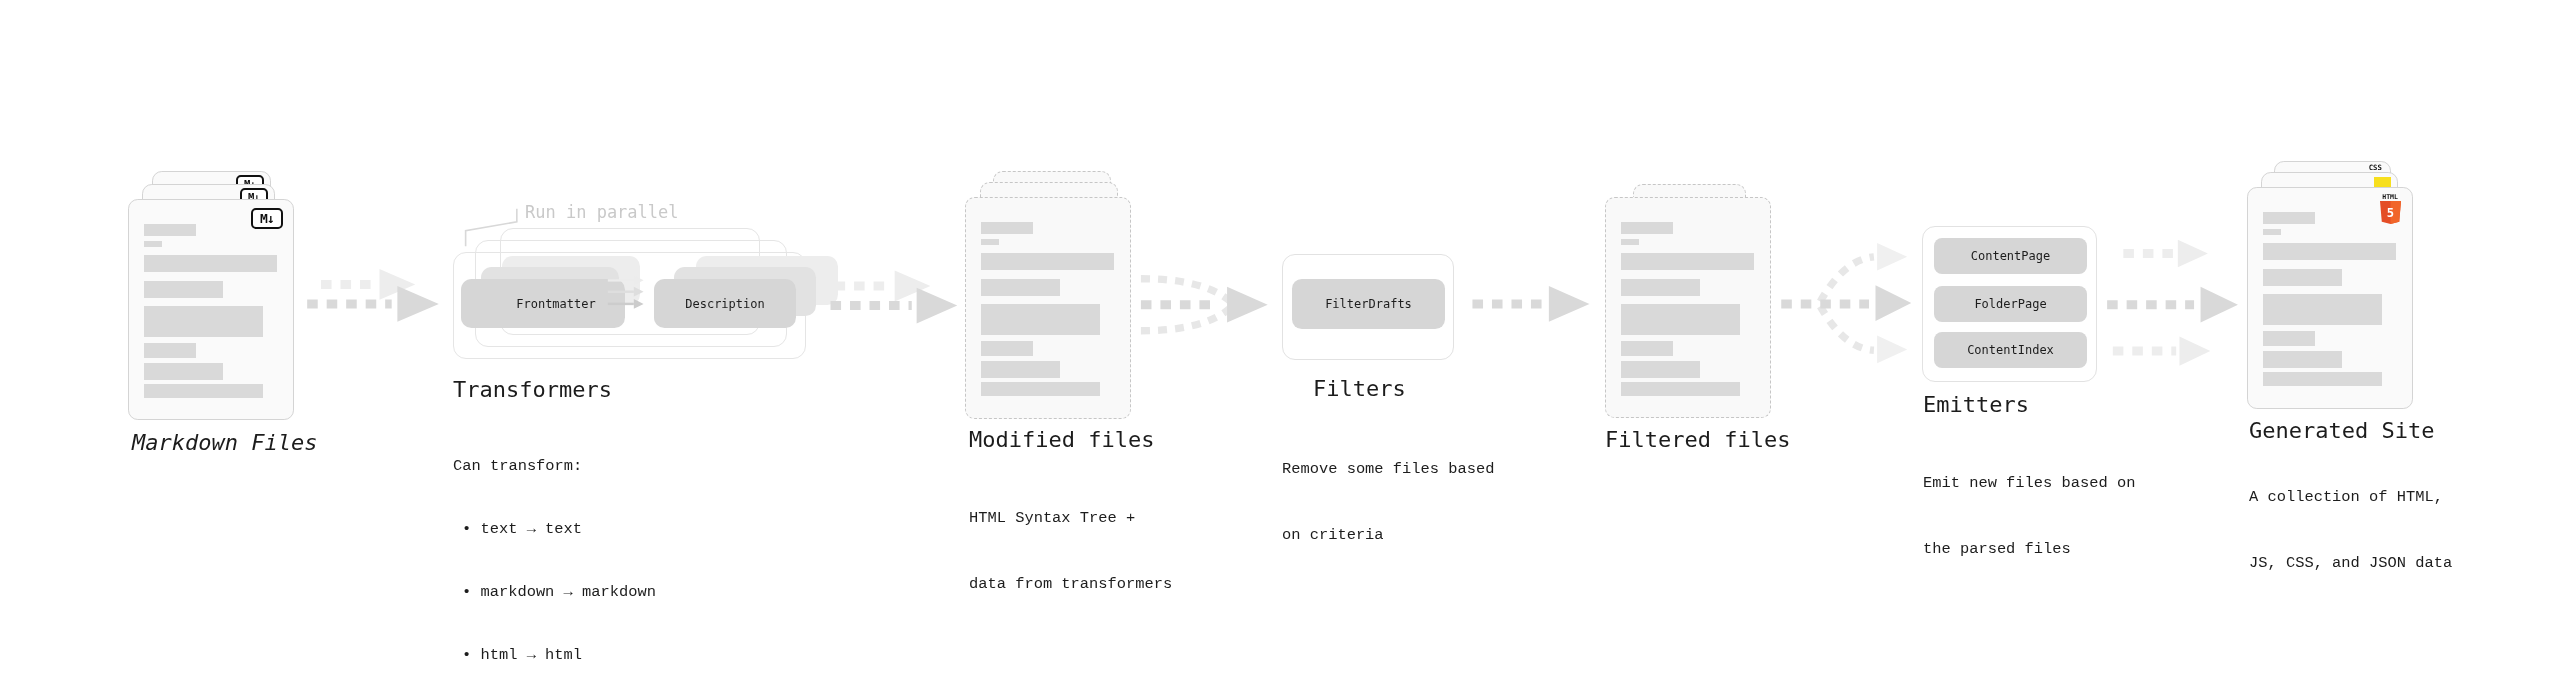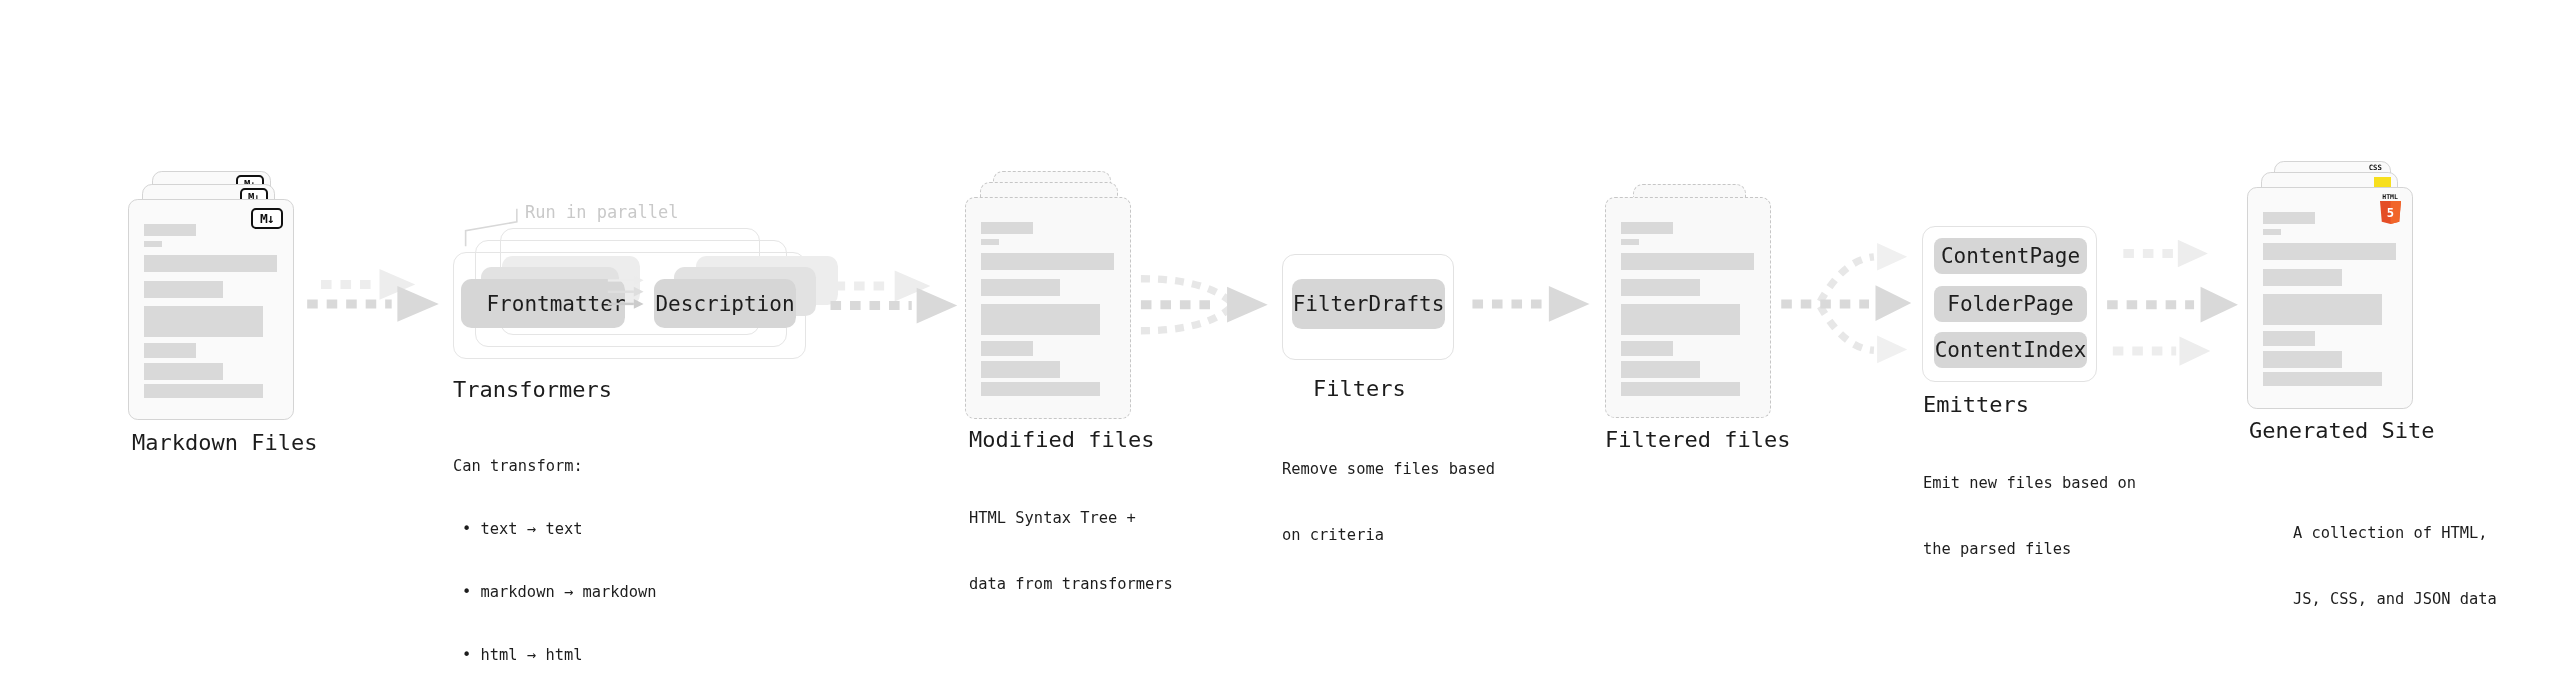--- a/index.html
+++ b/index.html
@@ -33,28 +33,28 @@
   .css-badge .word{display:block;font-size:7.3px;font-weight:bold;color:#111;line-height:7.3px;}
   .css-badge .underline{display:block;margin:0.8px auto 0;width:19.5px;height:2.4px;background:#2965f1;}
   .js-badge{position:absolute;top:4.1px;right:6.5px;width:17px;height:12.2px;background:#f7df1e;}
   .html5-badge{position:absolute;top:5.7px;right:11.4px;width:21px;text-align:center;}
   .html5-badge .word{display:block;font-size:6.5px;font-weight:bold;color:#111;line-height:7.3px;letter-spacing:0;}
 
   
   .frame{position:absolute;box-sizing:border-box;border:1.6px solid #e5e5e5;border-radius:13px;background:transparent;}
   .panel{position:absolute;box-sizing:border-box;border:1.6px solid #e2e2e2;border-radius:13px;background:#ffffff;}
   .node-btn{position:absolute;background:#d6d6d6;border-radius:10.6px;display:flex;align-items:center;justify-content:center;
-    font-size:21px;color:#1d1d1d;white-space:pre;}
+    font-size:12px;color:#1d1d1d;white-space:pre;}
   .node-ghost1{background:#e2e2e2;}
   .node-ghost2{background:#ededed;}
 
   
   .label{position:absolute;font-size:22px;line-height:25px;color:#1c1c1c;white-space:pre;}
   .note{position:absolute;font-size:15.4px;line-height:22px;color:#1d1d1d;white-space:pre;}
-  .note .line{display:block;}
+  .note .line{display:block;font-family:Liberation Mono, monospace;}
   .note .indent{padding-left:9px;}
   .annotation{position:absolute;font-size:17px;color:#c9c9c9;white-space:pre;}
 
   .overlay{position:absolute;left:0;top:0;z-index:20;pointer-events:none;}
   .sd{stroke:#d9d9d9;stroke-width:11;stroke-dasharray:13 11;fill:none;}
   .fd{fill:#d9d9d9;}
   .sl{stroke:#ededed;stroke-width:11;stroke-dasharray:13 11;fill:none;}
   .fl{fill:#ededed;}
   .sc{stroke:#e7e7e7;stroke-width:9;stroke-dasharray:11 10;fill:none;}
   .fc{fill:#f0f0f0;}
@@ -76,21 +76,21 @@
     <span class="md-badge">M↓</span>
     <i class="bar b1"></i>
     <i class="bar b2"></i>
     <i class="bar b3"></i>
     <i class="bar b4"></i>
     <i class="bar b5"></i>
     <i class="bar b6"></i>
     <i class="bar b7"></i>
     <i class="bar b8"></i>
   </div>
-  <div class="label z5" style="left:132px;top:430px;">Markdown Files</div>
+  <div class="label z5" style="left:132px;top:430px;font-style:italic;">Markdown Files</div>
 
   <div class="frame z1" style="left:500px;top:228px;width:260px;height:107px;"></div>
   <div class="frame z2" style="left:475px;top:240px;width:312px;height:107px;"></div>
   <div class="frame z3" style="left:453px;top:252px;width:353px;height:107px;"></div>
 
   <div class="node-btn node-ghost2 z4" style="left:502px;top:256px;width:138px;height:49px;"></div>
   <div class="node-btn node-ghost1 z5" style="left:481px;top:267px;width:138px;height:49px;"></div>
   <div class="node-btn z6" style="left:461px;top:279px;width:138px;height:49px;padding-left:26px;">Frontmatter</div>
 
   <div class="node-btn node-ghost2 z4" style="left:696px;top:256px;width:142px;height:49px;"></div>
@@ -177,21 +177,21 @@
     <i class="bar b1"></i>
     <i class="bar b2"></i>
     <i class="bar b3"></i>
     <i class="bar b4"></i>
     <i class="bar b5"></i>
     <i class="bar b6"></i>
     <i class="bar b7"></i>
     <i class="bar b8"></i>
   </div>
   <div class="label z5" style="left:2249px;top:418px;">Generated Site</div>
-  <div class="note z5" style="left:2249px;top:478px;margin-left:44px;">
+  <div class="note z5" style="left:2249px;top:442px;">
     <span class="line">A collection of HTML,</span>
     <span class="line">JS, CSS, and JSON data</span>
   </div>
 
   <svg class="overlay" width="2576" height="681" viewBox="0 0 3170 838">
 
     <g>
       <line class="sl" x1="395" y1="350" x2="463" y2="350"></line>
       <polygon class="fl" points="467,331 467,369 511,350"></polygon>
     </g>

